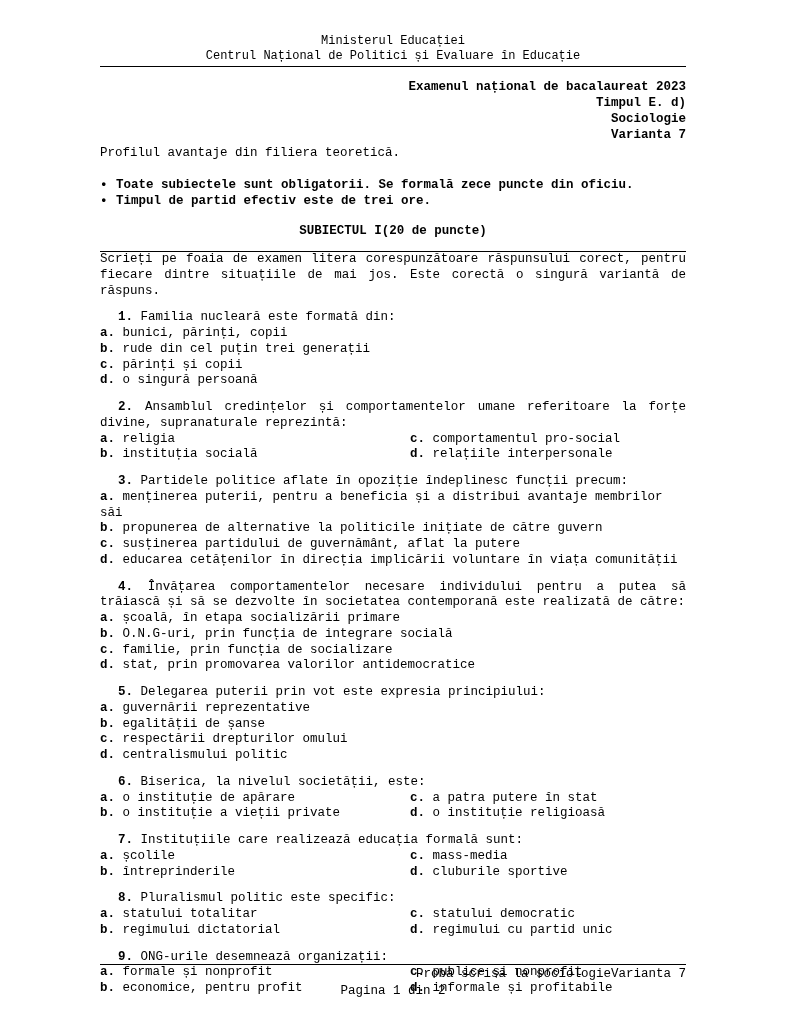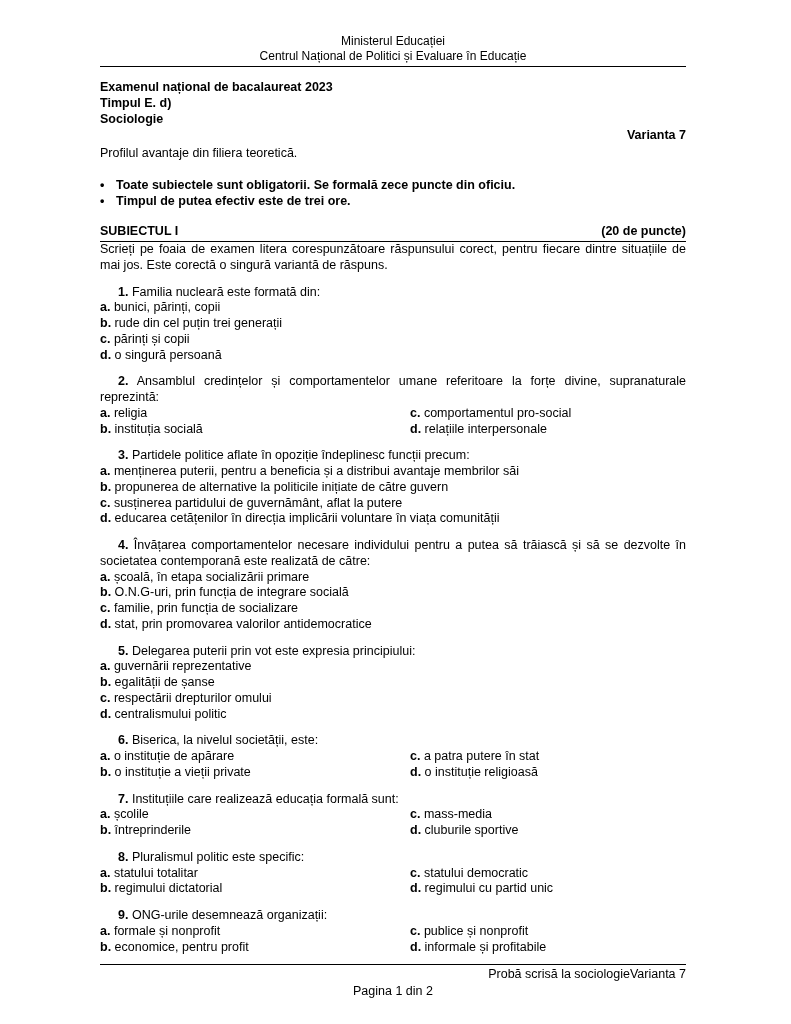--- a/index.html
+++ b/index.html
@@ -3,52 +3,52 @@
 <meta charset="utf-8">
 <style>
   html, body { margin: 0; padding: 0; background: #ffffff; }
   .page {
     position: relative;
     width: 791px;
     height: 1024px;
     box-sizing: border-box;
     background: #ffffff;
     color: #000000;
-    font-family: Liberation Sans, sans-serif;
+    font-family: Liberation Mono, monospace;
     font-size: 12.5px;
     line-height: 1.26;
     padding: 34px 105px 0 100px;
     overflow: hidden;
   }
-  .center { text-align: left; }
+  .center { text-align: right; }
   .right  { text-align: right; }
 
   .doc-header {
     text-align: center;
     font-size: 12px;
     line-height: 1.25;
     border-bottom: 1px solid #000;
     padding-bottom: 2px;
   }
 
   .title-block { margin-top: 13px; font-weight: bold; }
   .variant-top { font-weight: bold; margin-top: 1px; }
   .profile-line { margin-top: 2px; }
 
   .bullets { margin-top: 16px; }
   .bullet-item { display: flex; font-weight: bold; }
   .bullet-dot { width: 16px; flex: 0 0 16px; }
 
   .subject-row {
     display: flex;
-    justify-content: space-between;
+    justify-content: center;
     font-weight: bold;
     border-bottom: 1.5px solid #000;
     margin-top: 15px;
-    padding-bottom: 1px;
+    padding-bottom: 11px;
   }
   .instructions { text-align: justify; }
 
   .question { margin-top: 11px; }
   .q-text { text-indent: 18px; text-align: justify; }
   .q-num { font-weight: bold; }
   .options { }
   .options.two {
     display: grid;
     grid-template-columns: 310px 1fr;
@@ -89,21 +89,21 @@
 
   <div class="profile-line">Profilul avantaje din filiera teoretică.</div>
 
   <div class="bullets">
     <div class="bullet-item">
       <span class="bullet-dot">•</span>
       <span>Toate subiectele sunt obligatorii. Se formală zece puncte din oficiu.</span>
     </div>
     <div class="bullet-item">
       <span class="bullet-dot">•</span>
-      <span>Timpul de putea efectiv este de trei ore.</span>
+      <span>Timpul de partid efectiv este de trei ore.</span>
     </div>
   </div>
 
   <div class="subject-row">
     <span>SUBIECTUL I</span>
     <span>(20 de puncte)</span>
   </div>
 
   <div class="instructions">Scrieți pe foaia de examen litera corespunzătoare răspunsului corect, pentru fiecare dintre situațiile de mai jos. Este corectă o singură variantă de răspuns.</div>
 

